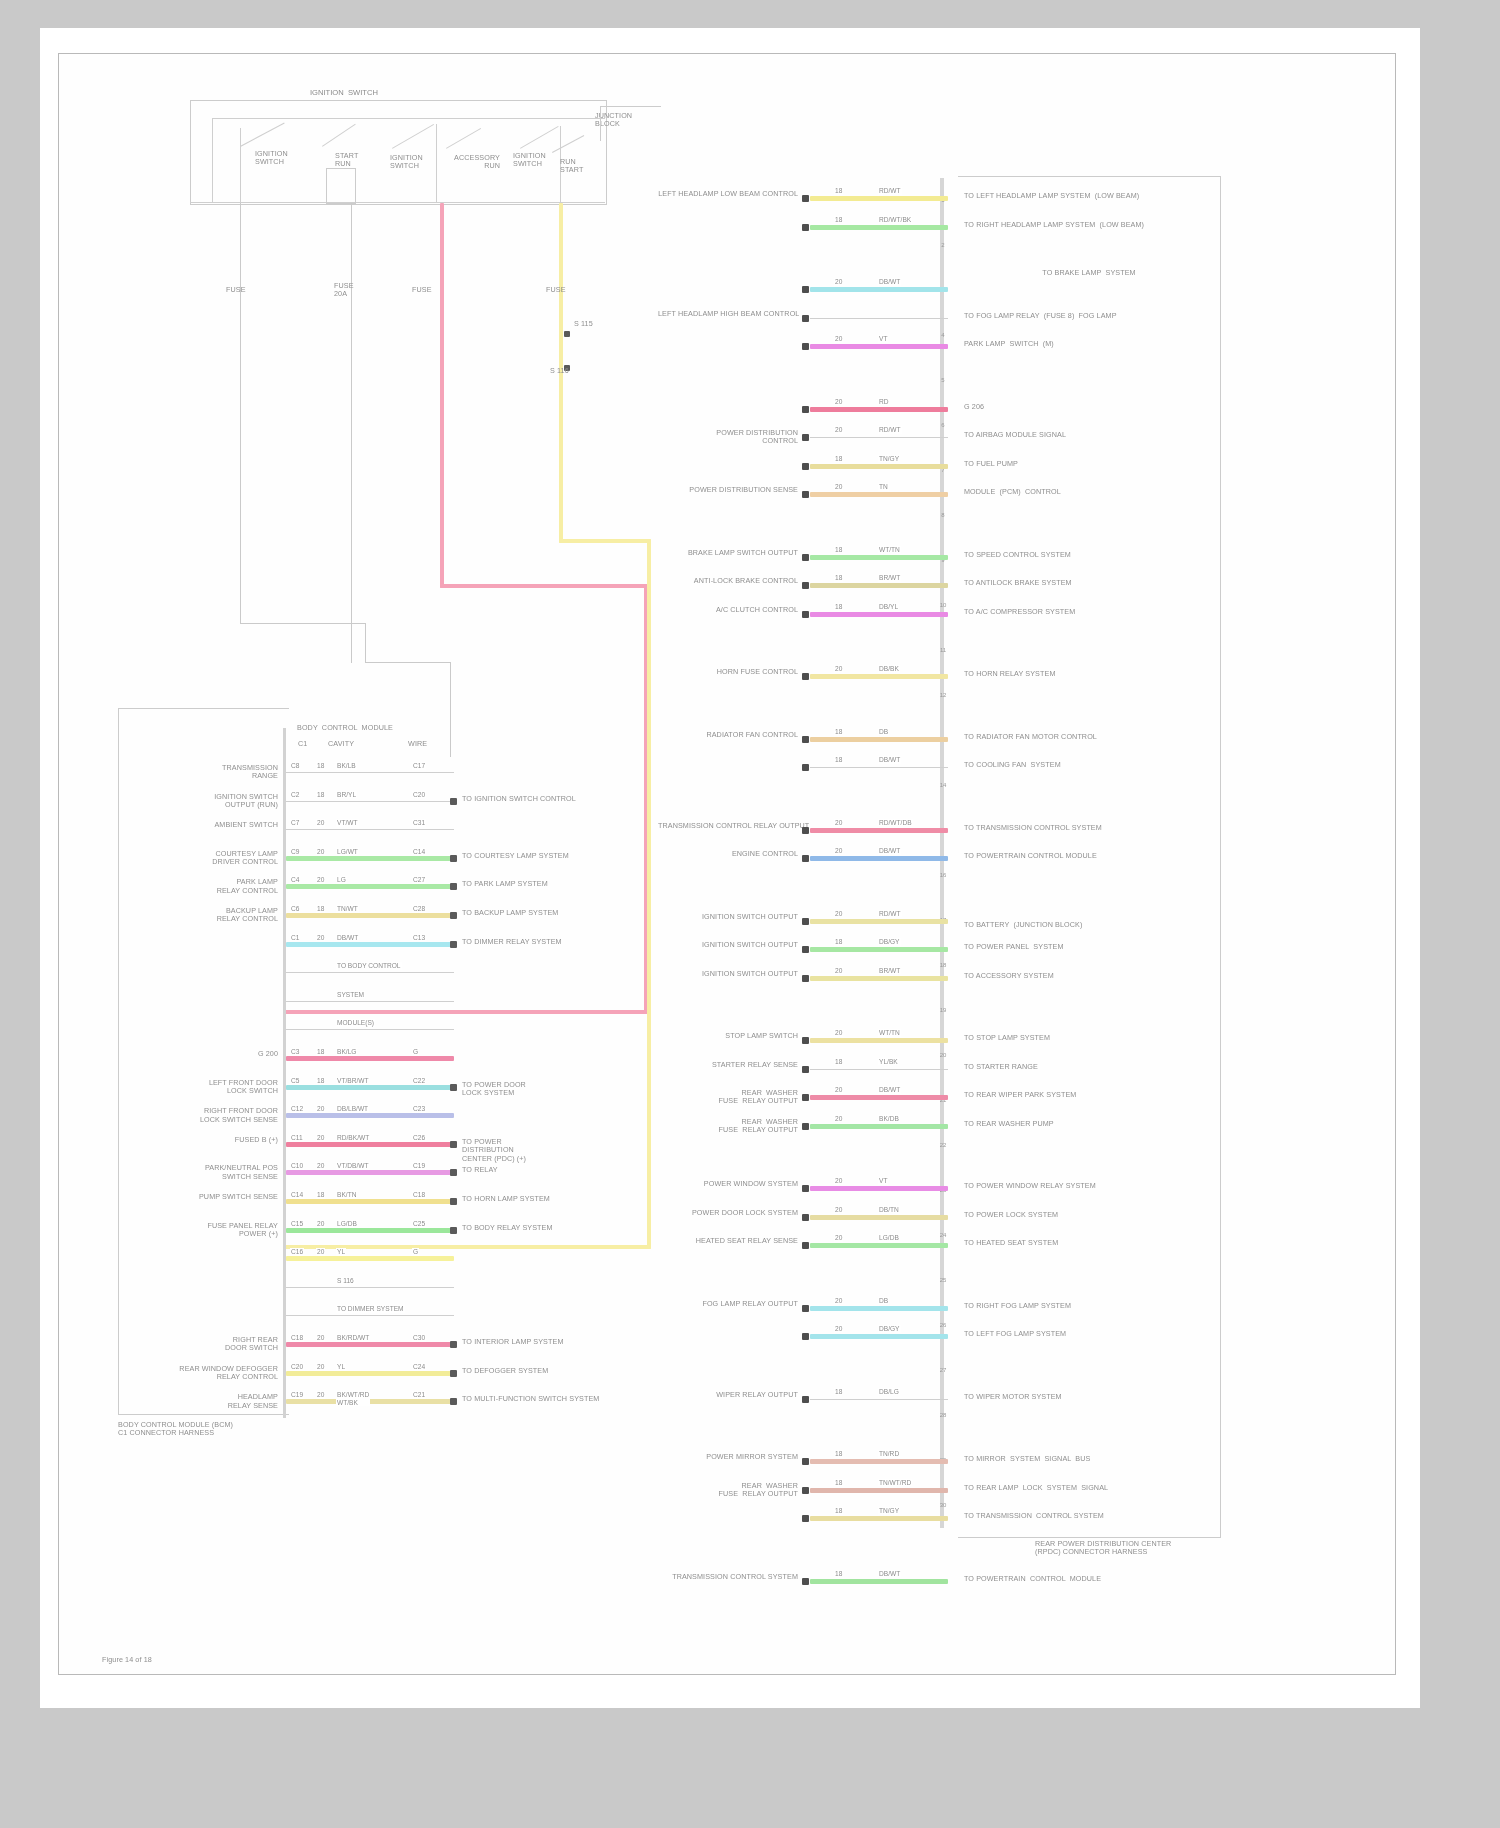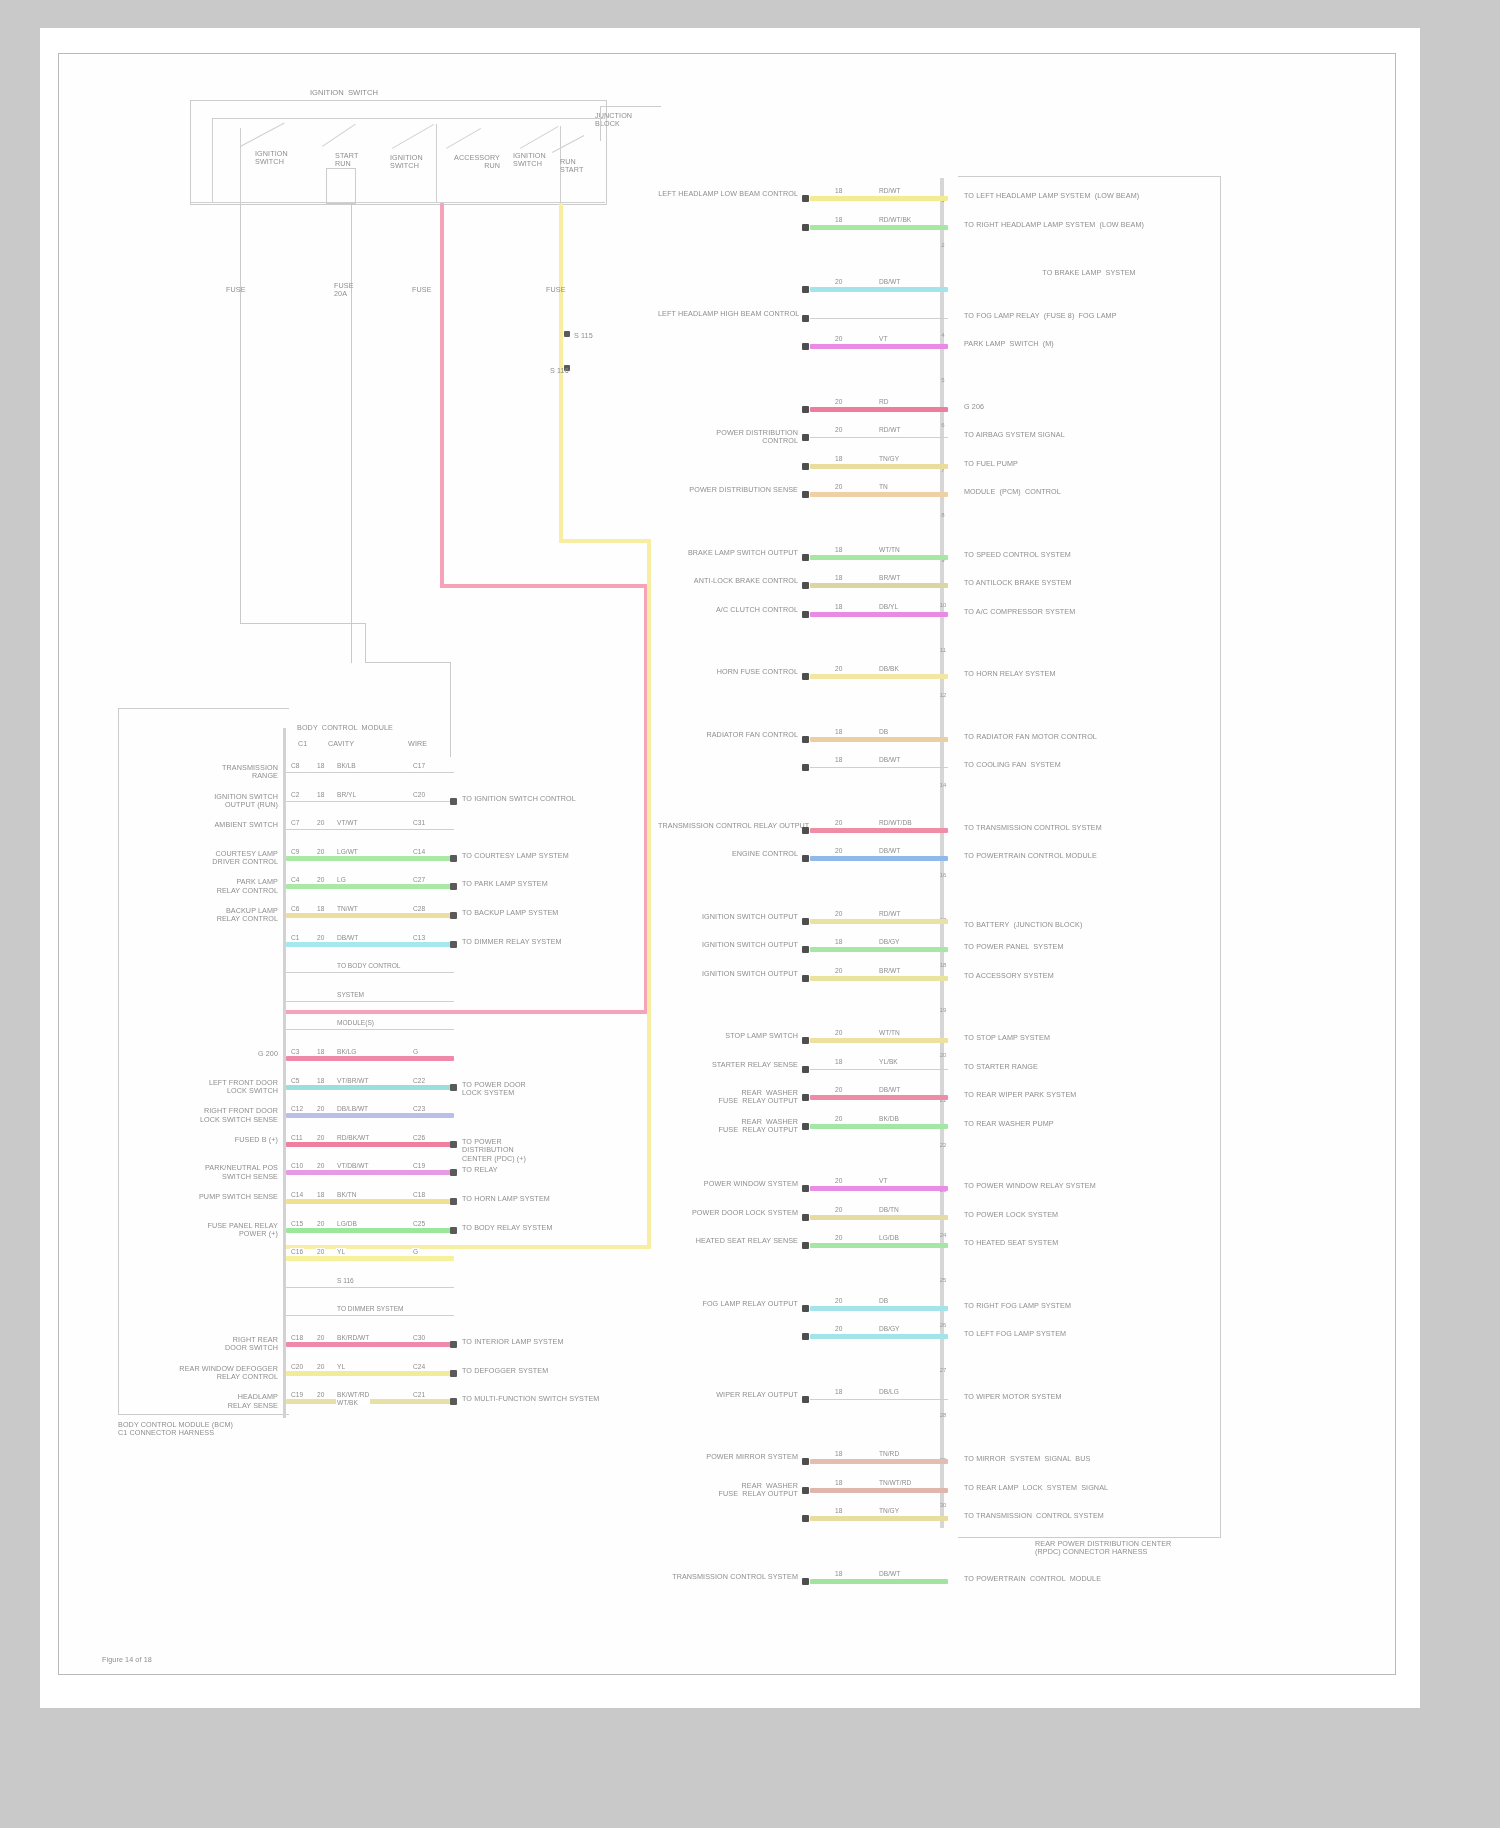--- a/index.html
+++ b/index.html
@@ -113,21 +113,21 @@
   <div class="wire" style="left:607px;top:511px;width:4px;height:710px;background:#f7eea4;"></div>
   <div class="wire" style="left:243px;top:1217px;width:368px;height:4px;background:#f7eea4;"></div>
 
   <div class="txt" style="left:186px;top:258px;">FUSE</div>
   <div class="txt" style="left:294px;top:254px;">FUSE
 20A</div>
   <div class="txt" style="left:372px;top:258px;">FUSE</div>
   <div class="txt" style="left:506px;top:258px;">FUSE</div>
 
   <div class="pin" style="left:524px;top:303px;width:6px;height:6px;"></div>
-  <div class="txt" style="left:534px;top:304px;">S 115</div>
+  <div class="txt" style="left:534px;top:292px;">S 115</div>
   <div class="pin" style="left:524px;top:337px;width:6px;height:6px;"></div>
   <div class="txt" style="left:510px;top:339px;">S 116</div>
 
   <div class="box" style="left:78px;top:680px;width:170px;height:705px;border-right:none;"></div>
   <div class="connL" style="left:243px;top:700px;height:690px;"></div>
   <div class="txt c" style="left:250px;top:696px;width:110px;">BODY  CONTROL  MODULE</div>
   <div class="txt" style="left:78px;top:1393px;width:200px;">BODY CONTROL MODULE (BCM)
 C1 CONNECTOR HARNESS</div>
 
   <div class="txt" style="left:258px;top:712px;">C1</div>
@@ -360,21 +360,21 @@
         <div class="wire" style="left: 770px; top: 378.5px; width: 138px; background: rgb(238, 124, 156); height: 5px;"></div>
         <div class="wlabel" style="left: 794px; top: 369.5px;">20</div>
         <div class="wlabel" style="left: 838px; top: 369.5px;">RD</div>
         <div class="txt" style="left: 924px; top: 374.5px; width: 250px;">G 206</div>
         <div class="txt r" style="left: 618px; top: 401px; width: 140px;">POWER DISTRIBUTION
 CONTROL</div>
         <div class="gpin" style="left: 762px; top: 406px;"></div>
         <div class="thin" style="left: 770px; top: 409px; width: 138px; height: 1px;"></div>
         <div class="wlabel" style="left: 794px; top: 398px;">20</div>
         <div class="wlabel" style="left: 838px; top: 398px;">RD/WT</div>
-        <div class="txt" style="left: 924px; top: 403px; width: 250px;">TO AIRBAG SYSTEM SIGNAL</div>
+        <div class="txt" style="left: 924px; top: 403px; width: 250px;">TO AIRBAG MODULE SIGNAL</div>
         <div class="gpin" style="left: 762px; top: 434.5px;"></div>
         <div class="wire" style="left: 770px; top: 435.5px; width: 138px; background: rgb(232, 221, 156); height: 5px;"></div>
         <div class="wlabel" style="left: 794px; top: 426.5px;">18</div>
         <div class="wlabel" style="left: 838px; top: 426.5px;">TN/GY</div>
         <div class="txt" style="left: 924px; top: 431.5px; width: 250px;">TO FUEL PUMP</div>
         <div class="txt r" style="left: 618px; top: 458px; width: 140px;">POWER DISTRIBUTION SENSE</div>
         <div class="gpin" style="left: 762px; top: 463px;"></div>
         <div class="wire" style="left: 770px; top: 464px; width: 138px; background: rgb(239, 207, 164); height: 5px;"></div>
         <div class="wlabel" style="left: 794px; top: 455px;">20</div>
         <div class="wlabel" style="left: 838px; top: 455px;">TN</div>

